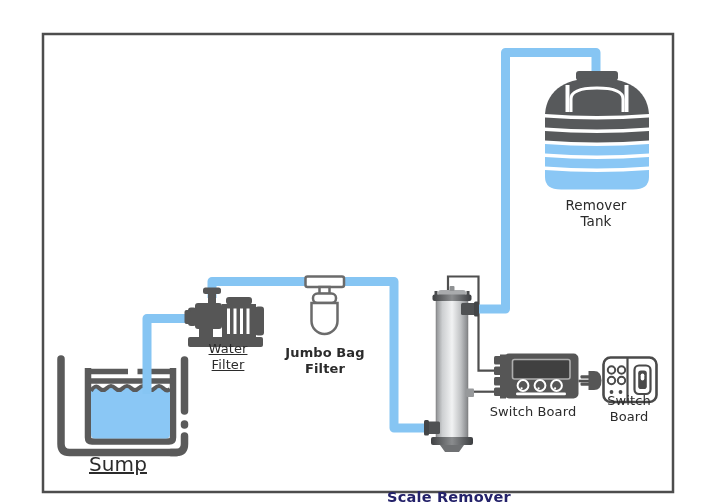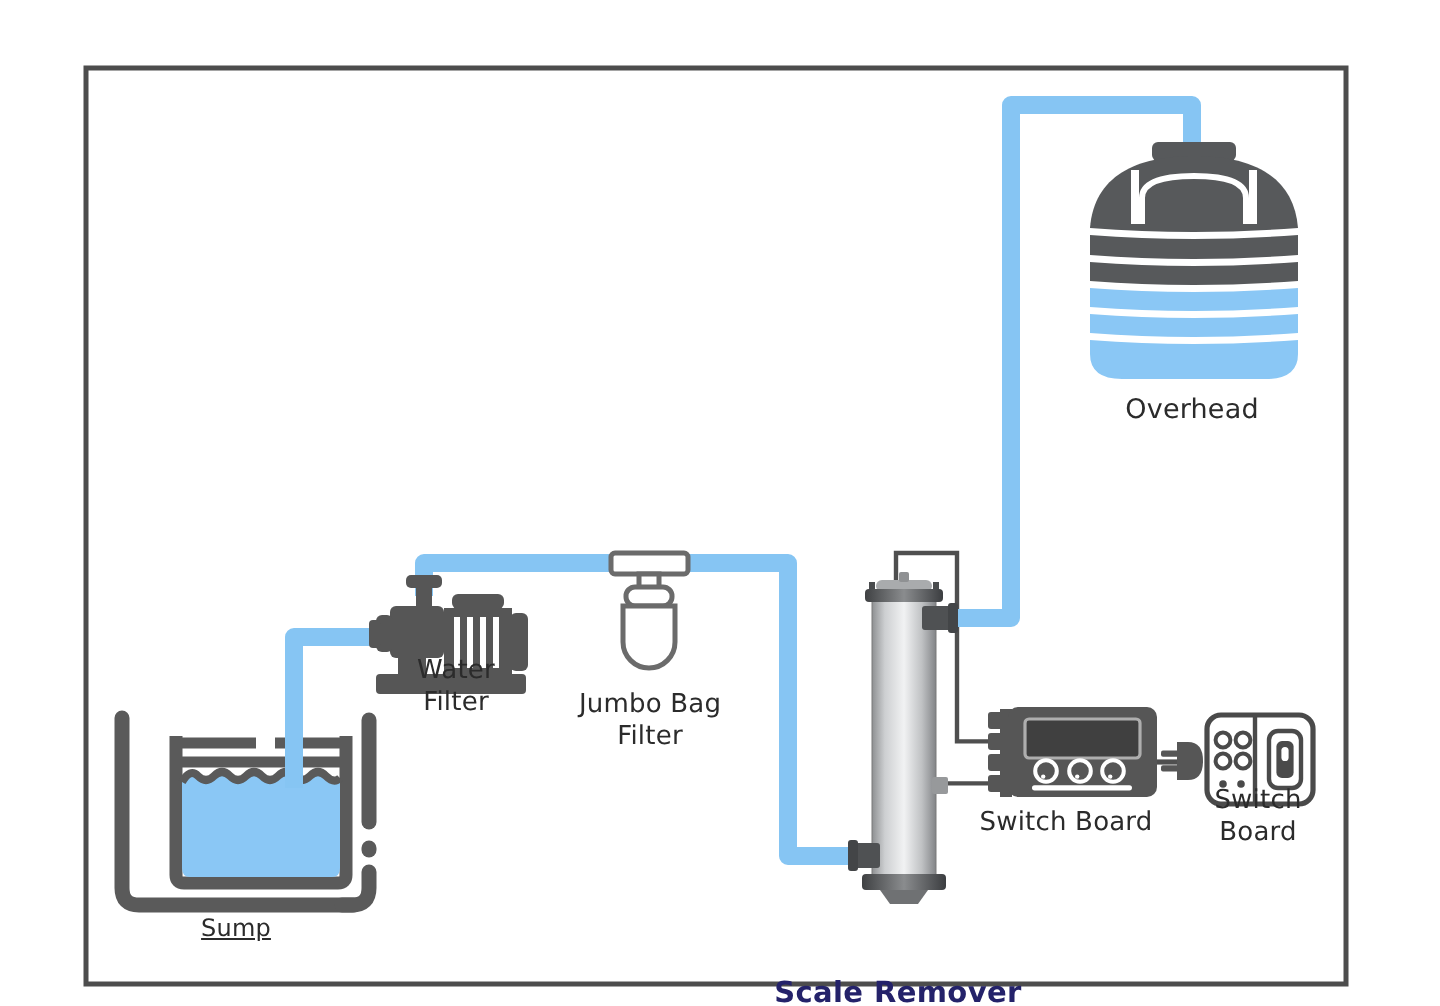--- a/index.html
+++ b/index.html
@@ -5,21 +5,21 @@
   html,body { margin:0; padding:0; background:#ffffff; }
   #stage {
     position:relative; width:720px; height:503px; background:#ffffff;
     font-family:"DejaVu Sans", sans-serif; overflow:hidden;
   }
   #diagram-svg { position:absolute; left:0; top:0; }
   .lbl {
     position:absolute; text-align:center; color:#2b2b2b;
     font:500 13px/16px "DejaVu Sans", sans-serif; letter-spacing:.1px;
   }
-  .lbl-sump { font-size:12px;text-decoration:underline; }
+  .lbl-sump { font-size:20px;text-decoration:underline; }
   .lbl-title {
     font-weight:700; font-size:14.5px; color:#24226A; letter-spacing:.2px;
   }
 </style>
 </head>
 <body>
 
 <div id="stage">
 
 <svg id="diagram-svg" width="720" height="503" viewBox="0 0 720 503">
@@ -156,32 +156,33 @@
     <rect x="634.5" y="365.5" width="16" height="28.5" rx="4.5" fill="#ffffff" stroke="#4a4a4a" stroke-width="2.2"></rect>
     <rect x="638.2" y="370.5" width="8.6" height="18.5" rx="2.8" fill="#4a4a4a"></rect>
     <rect x="640.7" y="373.5" width="3.6" height="7" rx="1.8" fill="#ffffff"></rect>
   </g>
 </svg>
 
   <div class="lbl lbl-sump" style="left:68px; top:456px; width:100px;">
     <span>Sump</span>
   </div>
 
-  <div class="lbl" style="left:186px; top:328px; width:84px;">
+  <div class="lbl" style="left:186px; top:341px; width:84px;text-decoration:underline;">
     <div>Water</div>
     <div>Filter</div>
   </div>
 
-  <div class="lbl" style="left:270px; top:345px; width:110px;">
+  <div class="lbl" style="left:270px; top:345px; width:110px;font-weight:bold;">
     <div>Jumbo Bag</div>
     <div>Filter</div>
   </div>
 
   <div class="lbl" style="left:543px; top:197px; width:106px; font-size:13.5px;">
-    <div>Overhead</div>
+    <div>Remover</div>
+    <div>Tank</div>
   </div>
 
   <div class="lbl" style="left:476px; top:404px; width:114px;">
     <div>Switch Board</div>
   </div>
 
   <div class="lbl" style="left:597px; top:393px; width:64px;">
     <div>Switch</div>
     <div>Board</div>
   </div>

